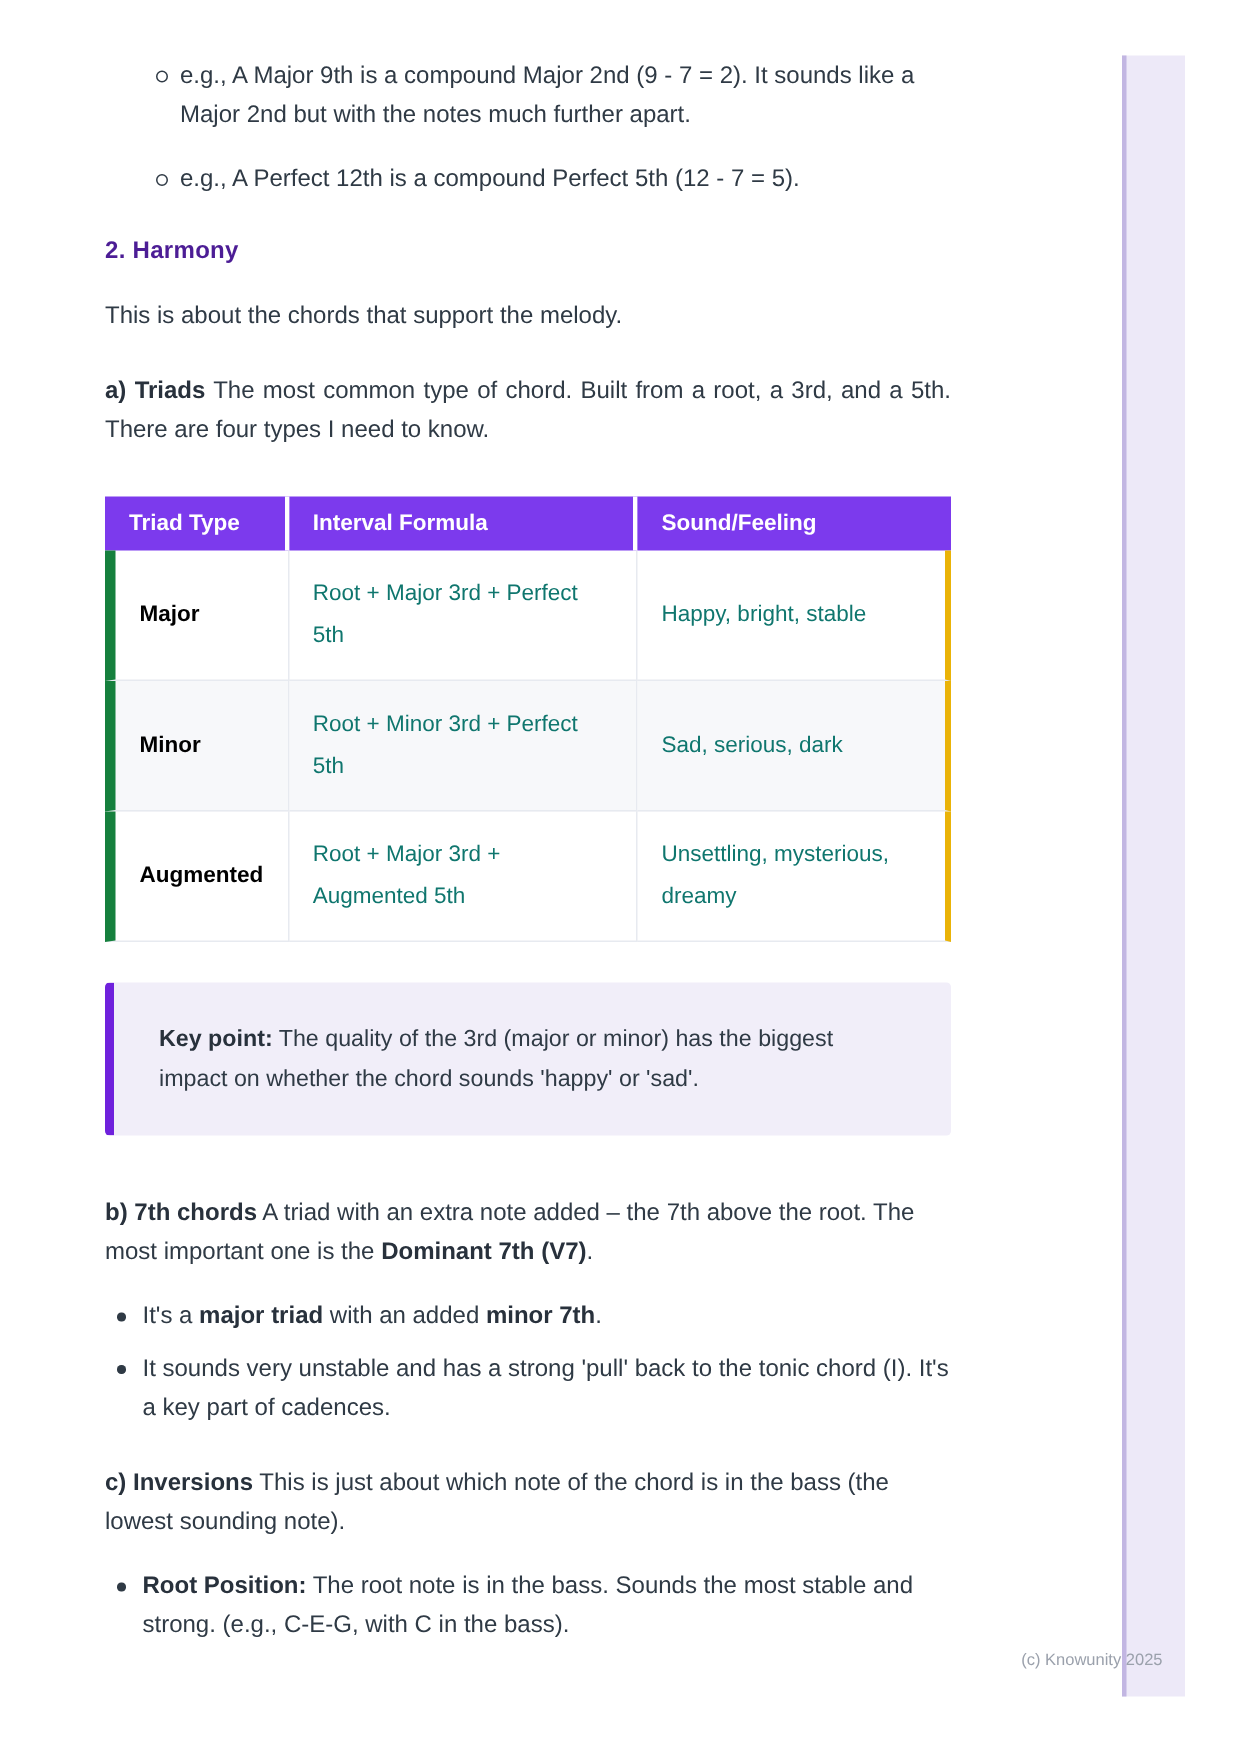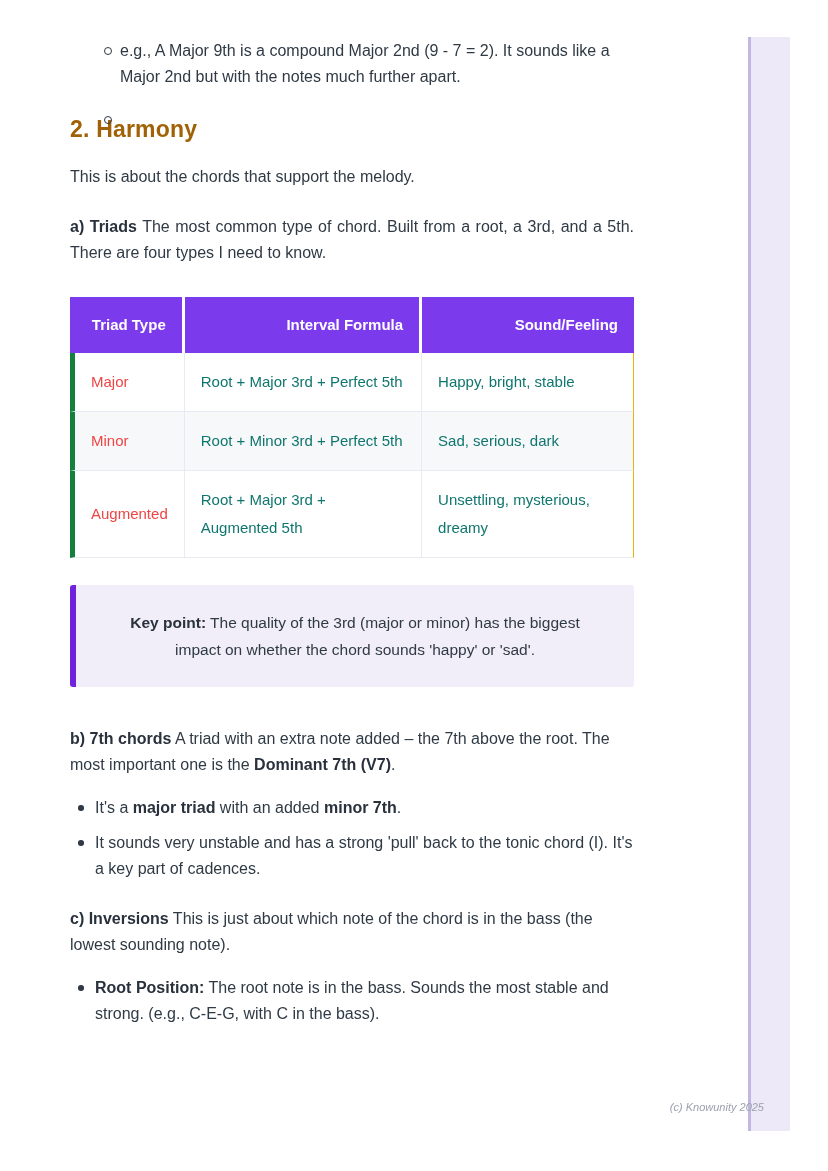--- a/index.html
+++ b/index.html
@@ -34,102 +34,100 @@
     margin-bottom: 17px;
   }
   .circle-bullet {
     position: absolute; left: 34px; top: 9px;
     width: 6px; height: 6px;
     border: 1.5px solid #2F3A45;
     border-radius: 50%;
   }
   .heading-2 {
     margin: 26px 0 0 0;
-    font-size: 23px;
+    font-size: 16px;
     font-weight: bold;
-    color: #a16207;
+    color: #4c1d95;
     letter-spacing: 0.2px;
   }
   .p-intro { margin: 21px 0 0 0; }
   .p-triads { margin: 24px 0 0 0; text-align: justify; }
 
   table.triad-table {
     margin-top: 31px;
     width: 100%;
     border-collapse: separate;
     border-spacing: 0;
   }
   .triad-table th {
     background: #7C3AED;
     color: #ffffff;
     font-size: 15px;
     font-weight: bold;
-    text-align: right;
-    padding: 18px 16px;
+    text-align: left;
+    padding: 8px 16px;
     line-height: 20px;
   }
   .triad-table th:not(:last-child) { border-right: 3px solid #ffffff; }
   .triad-table td {
     font-size: 15px;
     line-height: 28px;
     padding: 15px 16px;
     color: #0f766e;
     border-bottom: 1px solid #E7EAF0;
     vertical-align: middle;
   }
   .triad-table td:not(:last-child) { border-right: 1px solid #E7EAF0; }
-  .triad-table td:first-child { border-left: 5px solid #15803d; font-weight: normal; color: #ef4444; }
-  .triad-table td:last-child { border-right: 1px solid #eab308; }
+  .triad-table td:first-child { border-left: 7px solid #15803d; font-weight: bold; color: #000000; }
+  .triad-table td:last-child { border-right: 4px solid #eab308; }
   .triad-table tbody tr:nth-child(even) td { background: #F7F8FA; }
   .col-type { width: 20%; } .col-formula { width: 42.3%; } .col-sound { width: 37.7%; }
 
   .callout {
     margin-top: 27px;
     background: #F1EEF9;
     border-left: 6px solid #6F21DC;
     border-radius: 3px;
     padding: 24px 30px;
     line-height: 27px;
     font-size: 15.5px;
-    text-align: center;
   }
 
   .p-seventh { margin: 39px 0 0 0; }
   .bullet-list { margin-top: 17px; }
   .bullet-item {
     position: relative;
     padding-left: 25px;
     margin-bottom: 9px;
   }
   .disc-bullet {
     position: absolute; left: 8px; top: 10px;
     width: 5.5px; height: 5.5px;
     background: #2F3A45;
     border-radius: 50%;
   }
   .p-inversions { margin: 24px 0 0 0; }
 
   .footer {
     position: absolute;
-    top: 1101px; right: 64px;
+    top: 1101px; right: 53px;
     font-size: 11px;
     color: #9BA1AC;
-    font-style: italic;
   }
 </style>
 </head>
 <body>
 
 <div class="page-edge-strip"></div>
 
 <div class="content">
 
   <ul class="intro-list">
     <li class="intro-item"><span class="circle-bullet"></span><span>e.g., A Major 9th is a compound Major 2nd (9 - 7 = 2). It sounds like a Major 2nd but with the notes much further apart.</span></li>
-    <li class="intro-item"><span class="circle-bullet"></span></li>
+    <li class="intro-item"><span class="circle-bullet"></span><span>e.g., A Perfect 12th is a compound Perfect 5th (12 - 7 = 5).</span></li>
   </ul>
 
   <h2 class="heading-2">2. Harmony</h2>
 
   <p class="p-intro">This is about the chords that support the melody.</p>
 
   <p class="p-triads"><b>a) Triads</b><span> The most common type of chord. Built from a root, a 3rd, and a 5th. There are four types I need to know.</span></p>
 
   <table class="triad-table">
     <colgroup>

